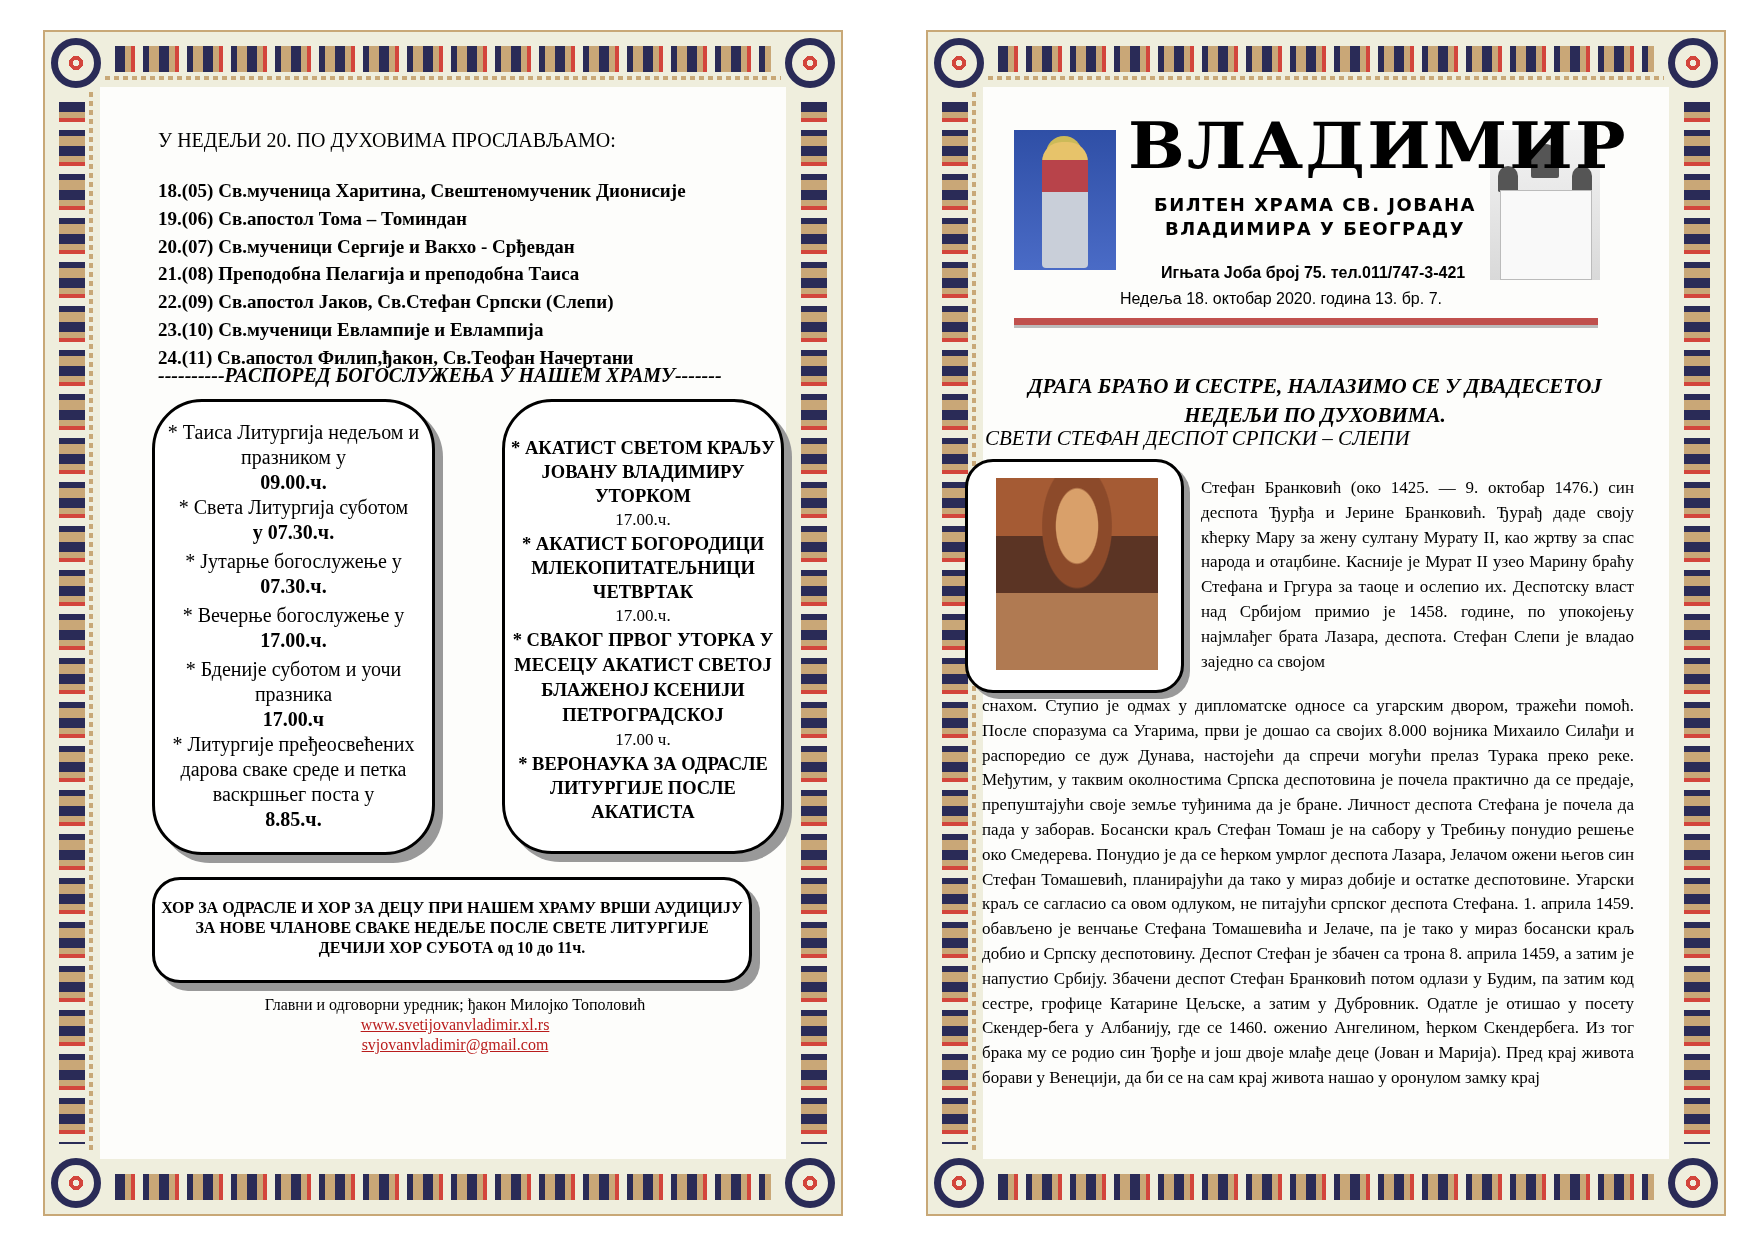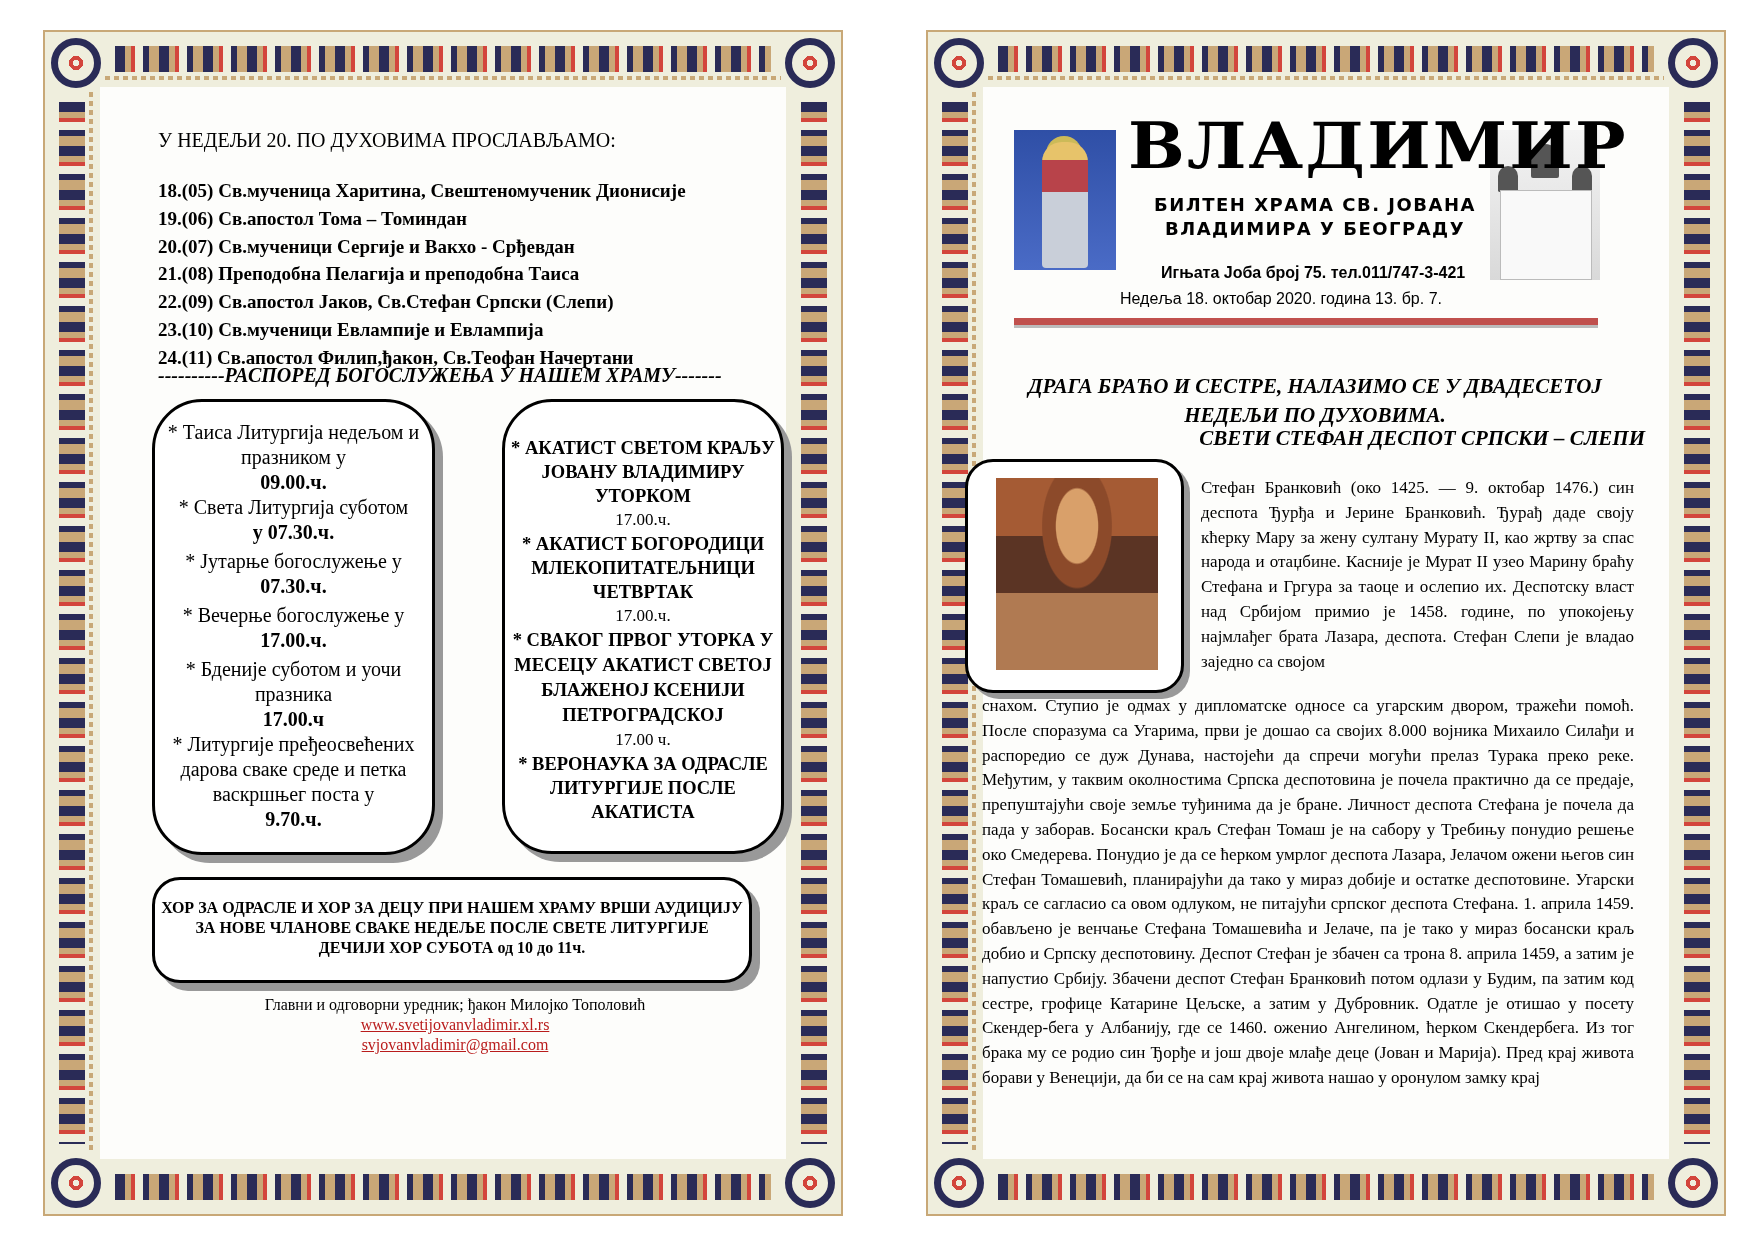--- a/index.html
+++ b/index.html
@@ -52,21 +52,21 @@
   .halo { position:absolute; left:32px; top:6px; width:36px; height:36px; border-radius:50%; background:#e8cc4a; opacity:.85; }
   .church { position:absolute; left:1413px; top:88px; width:100px; height:165px; background:linear-gradient(180deg,#f4f4f4,#d9d9d9); }
   .church-dome { position:absolute; width:28px; height:34px; border-radius:14px 14px 2px 2px; background:#555; }
   .church-body { position:absolute; left:10px; top:60px; width:80px; height:100px; background:#f9f9f9; border:1px solid #bbb; }
   .mast-title { position:absolute; left:1020px; top:90px; font-family:"DejaVu Serif", serif; font-weight:bold; font-size:64px; letter-spacing:2px; transform:scaleX(1.05); }
   .mast-sub { position:absolute; left:1033px; top:170px; width:300px; text-align:center; font-family:"DejaVu Sans", sans-serif; font-weight:bold; font-size:18px; line-height:24px; letter-spacing:1.5px; }
   .mast-addr { position:absolute; left:1020px; top:233px; font-family:"Liberation Sans", sans-serif; font-weight:bold; font-size:16px; }
   .mast-date { position:absolute; left:1008px; top:257px; font-family:"Liberation Sans", sans-serif; font-size:16px; }
   .red-rule { position:absolute; left:915px; top:286px; width:525px; height:7px; background:#c0504d; box-shadow:0 3px 0 #bbb; }
   .greeting { position:absolute; left:880px; top:312px; width:600px; text-align:center; font-style:italic; font-weight:bold; font-size:19px; line-height:26px;margin-top:24px; }
-  .article-title { position:absolute; left:880px; top:383px; width:600px; text-align:right; font-style:italic; font-weight:bold; font-size:19px; }
+  .article-title { position:absolute; left:880px; top:383px; width:600px; text-align:left; font-style:italic; font-weight:normal; font-size:19px; }
   .photo-box { position:absolute; left:868px; top:413px; width:192px; height:205px; border:3px solid #000; border-radius:28px; background:#fff; box-shadow:6px 6px 0 #999; }
   .photo { position:absolute; left:26px; top:15px; width:145px; height:172px;
       background:radial-gradient(ellipse at 50% 25%, #d9a06a 0 18%, #8c4a2a 19% 30%, transparent 31%),
                  linear-gradient(180deg,#a55b34 0 30%, #5b3424 30% 60%, #b07a52 60% 100%); }
   .article-p1 { position:absolute; left:1081px; top:428px; width:390px; font-size:15.5px; line-height:22.3px; text-align:justify; }
   .article-p2 { position:absolute; left:884px; top:624px; width:586px; font-size:15.5px; line-height:22.3px; text-align:justify; }
 </style>
 </head>
 <body>
 
@@ -100,21 +100,21 @@
       <span class="time">09.00.ч.</span>
       <span class="line">* Света Литургија суботом</span>
       <span class="time">у 07.30.ч.</span>
       <span class="line" style="margin-top:4px">* Јутарње богослужење у</span>
       <span class="time">07.30.ч.</span>
       <span class="line" style="margin-top:4px">* Вечерње богослужење у</span>
       <span class="time">17.00.ч.</span>
       <span class="line" style="margin-top:4px">* Бденије суботом и уочи празника</span>
       <span class="time">17.00.ч</span>
       <span class="line">* Литургије пређеосвећених дарова сваке среде и петка васкршњег поста у</span>
-      <span class="time">9.70.ч.</span>
+      <span class="time">8.85.ч.</span>
     </div>
 
     <div class="box box-right">
       <span class="item">* АКАТИСТ СВЕТОМ КРАЉУ ЈОВАНУ ВЛАДИМИРУ УТОРКОМ</span>
       <span class="time">17.00.ч.</span>
       <span class="item">* АКАТИСТ БОГОРОДИЦИ МЛЕКОПИТАТЕЉНИЦИ ЧЕТВРТАК</span>
       <span class="time">17.00.ч.</span>
       <span class="item" style="line-height:25px">* СВАКОГ ПРВОГ УТОРКА У МЕСЕЦУ АКАТИСТ СВЕТОЈ БЛАЖЕНОЈ КСЕНИЈИ ПЕТРОГРАДСКОЈ</span>
       <span class="time">17.00 ч.</span>
       <span class="item">* ВЕРОНАУКА ЗА ОДРАСЛЕ ЛИТУРГИЈЕ ПОСЛЕ АКАТИСТА</span>

